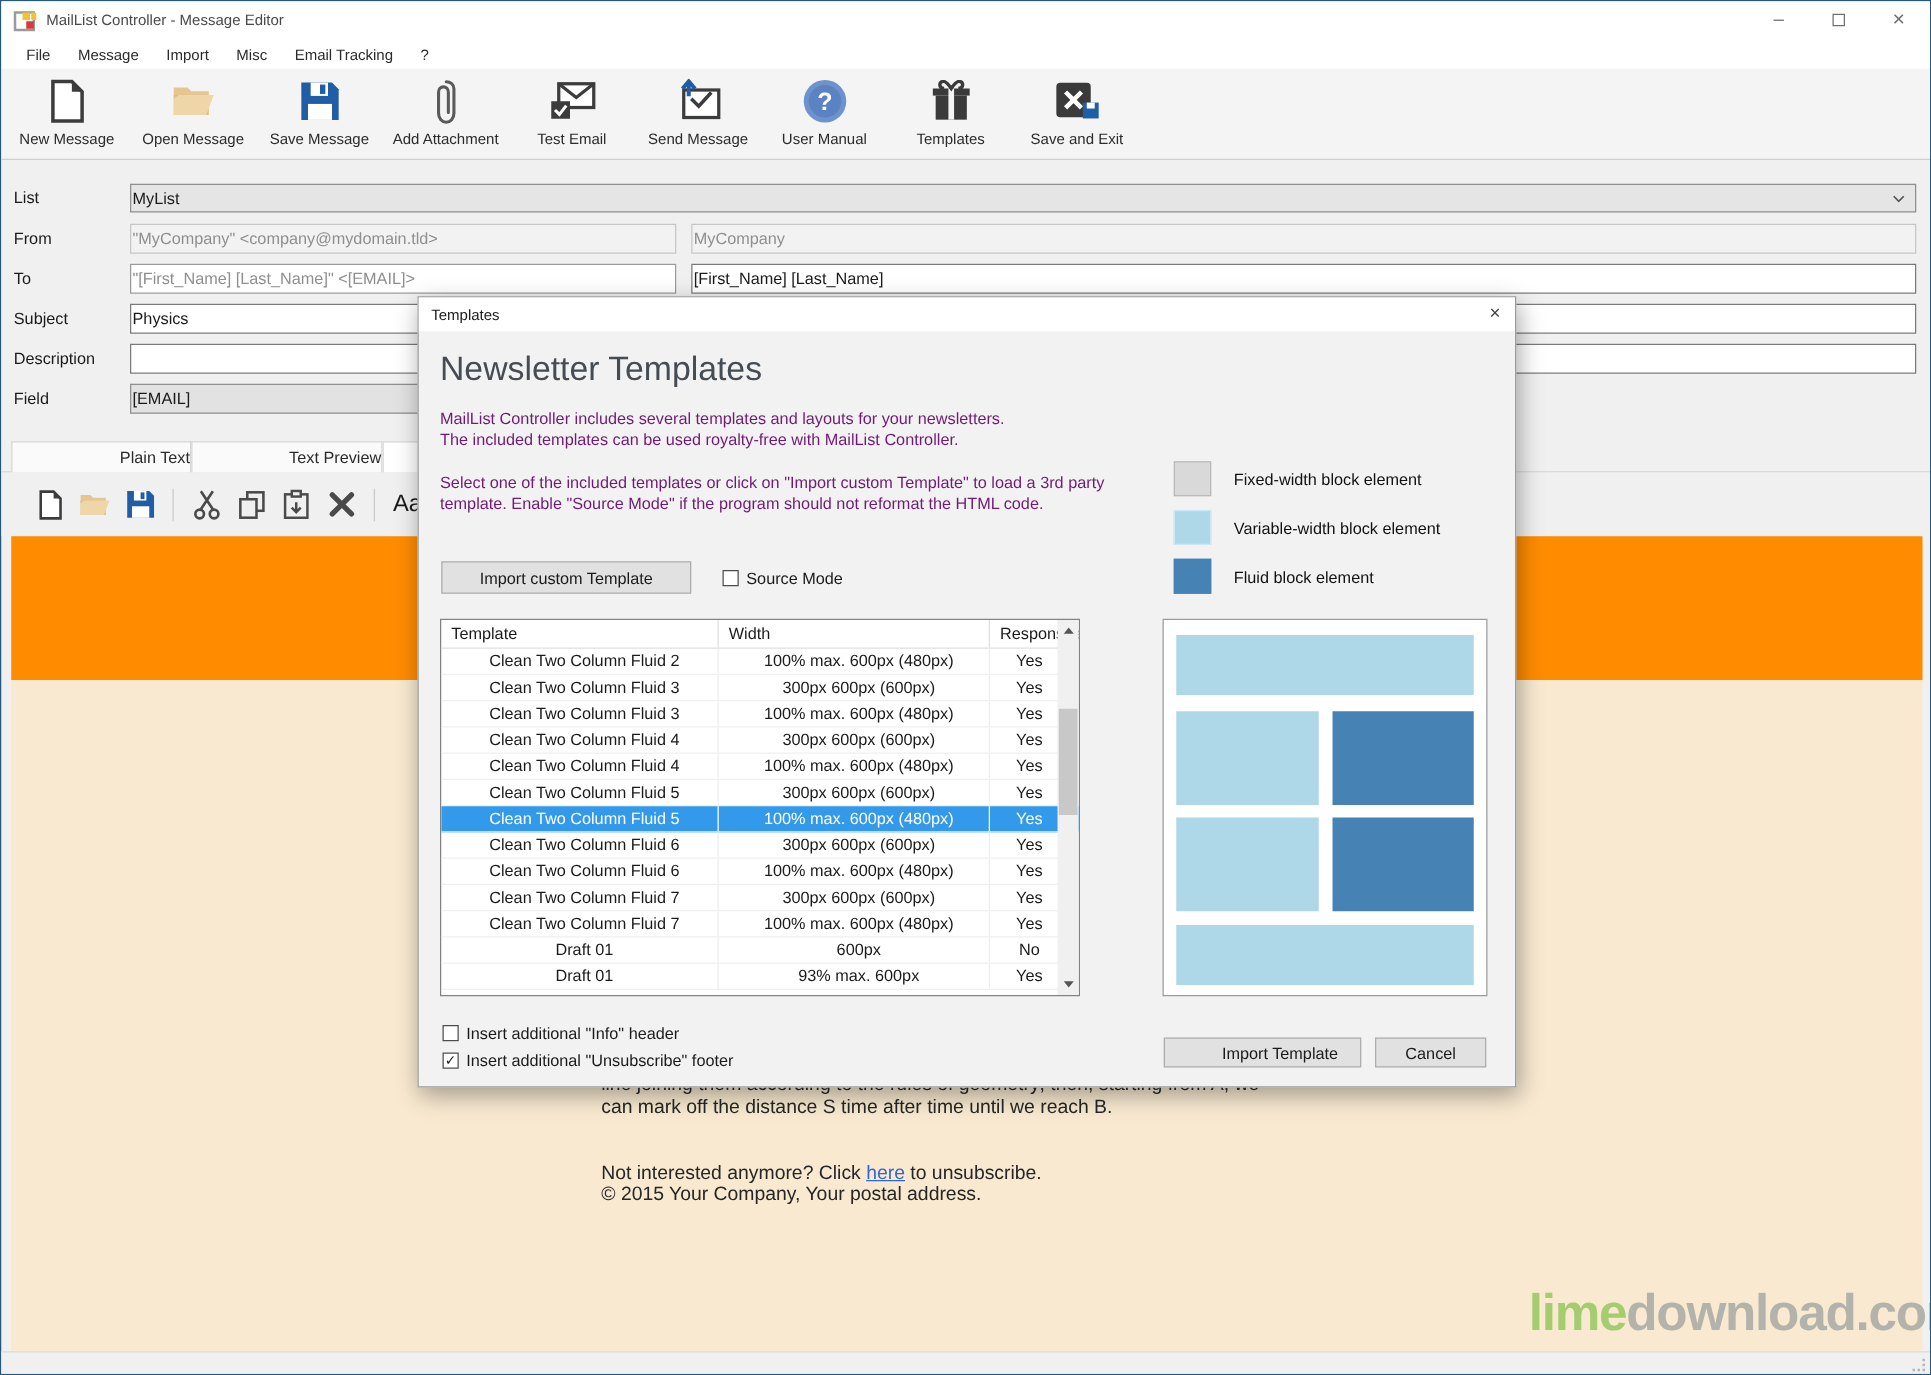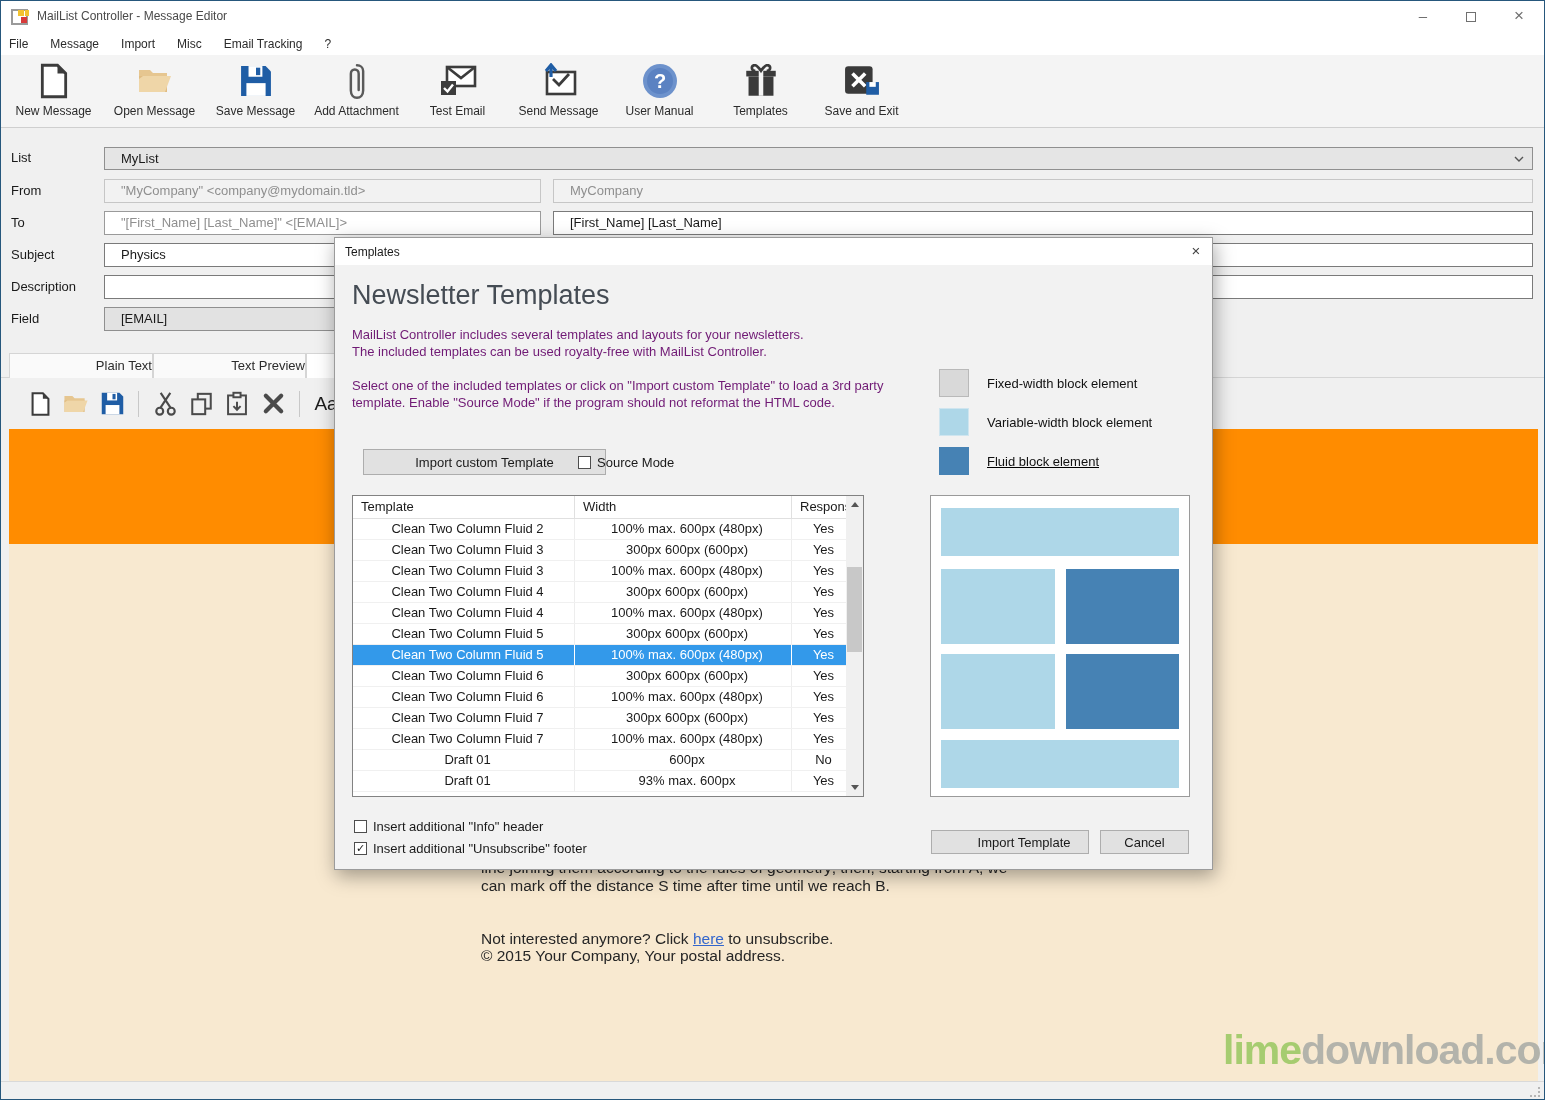--- a/index.html
+++ b/index.html
@@ -15,32 +15,32 @@
   #app-icon .sq2{left:12px;top:-1px;width:4px;height:6px;background:#f2c230;}
   #app-icon .sq3{left:8px;top:6px;width:6px;height:6px;background:#d83b3b;}
   #title-text{left:36px;top:8px;font-size:12px;color:#4a4a4a;}
   .win-ctrl{top:0;width:46px;height:32px;text-align:center;line-height:30px;color:#707070;font-size:15px;}
   #btn-min{left:1399px;} #btn-max{left:1447px;} #btn-close{left:1495px;font-size:17px;}
   #btn-max span{display:inline-block;width:10px;height:10px;border:1px solid #707070;vertical-align:middle;}
 
   
   #menubar{left:0;top:32px;width:100%;height:22px;background:#fff;display:flex;align-items:center;padding-left:8px;}
   .menu-item{font-size:12px;color:#2b2b2b;padding:3px 11px;}
-  .menu-item:first-child{padding-left:0;}
+  .menu-item:first-child{padding-left:0;margin-left:12px;}
 
   
   #toolbar{left:0;top:54px;width:100%;height:73px;background:#f4f4f4;border-bottom:1px solid #cfcfcf;display:flex;padding-left:2px;}
   .tb-btn{width:101px;height:72px;display:flex;flex-direction:column;align-items:center;justify-content:flex-start;padding-top:6px;}
   .tb-icon{height:40px;display:flex;align-items:center;justify-content:center;}
   .tb-label{font-size:12px;color:#2b2b2b;margin-top:3px;white-space:nowrap;}
 
   
   #form-area{left:0;top:127px;width:100%;height:225px;background:#f0f0f0;}
   .f-label{left:10px;width:90px;font-size:13px;color:#1a1a1a;}
-  .field{border:1px solid #7a7a7a;background:#fff;font-size:13px;color:#1a1a1a;padding:0 16px;line-height:22px;white-space:nowrap;overflow:hidden;}
+  .field{border:1px solid #7a7a7a;background:#fff;font-size:13px;color:#1a1a1a;padding:0 1px;line-height:22px;white-space:nowrap;overflow:hidden;}
   .field.grey{background:#f2f2f2;border-color:#c6c6c6;color:#8f8f8f;}
   .field.greytext{color:#8f8f8f;border-color:#9a9a9a;}
   .field.combo{background:#e5e5e5;border-color:#8f8f8f;color:#1a1a1a;}
   .chev{position:absolute;right:8px;top:8px;width:10px;height:6px;}
 
   
   #tabbar{left:0;top:352px;width:100%;height:25px;background:#f0f0f0;border-bottom:1px solid #d5d5d5;}
   .tab{top:0;height:25px;background:#fafafa;border:1px solid #d5d5d5;border-bottom:none;font-size:13px;color:#2b2b2b;text-align:right;line-height:24px;}
 
   
@@ -65,21 +65,21 @@
   #grip{right:4px;bottom:3px;width:10px;height:10px;position:absolute;}
   #grip i{position:absolute;width:2px;height:2px;background:#b5b5b5;}
 
   
   #dialog{left:333px;top:236px;width:879px;height:633px;background:#f2f2f2;border:1px solid #9b9b9b;box-shadow:2px 6px 18px rgba(0,0,0,.35);z-index:10;}
   #dlg-title{left:0;top:0;width:100%;height:27px;background:#fff;}
   #dlg-title-text{left:10px;top:7px;font-size:12px;color:#1a1a1a;}
   #dlg-close{left:846px;top:4px;width:30px;height:20px;text-align:center;font-size:15px;color:#444;}
   #dlg-heading{left:17px;top:42px;font-size:27px;color:#454c54;}
   .dlg-p{left:17px;font-size:13px;color:#701a75;line-height:17px;}
-  #dlg-btn-importcustom{left:28px;top:211px;width:243px;height:26px;text-align:center;}
+  #dlg-btn-importcustom{left:18px;top:211px;width:200px;height:26px;text-align:center;}
   .btn{background:#e1e1e1;border:1px solid #adadad;font-size:13px;color:#1a1a1a;display:flex;align-items:center;justify-content:center;}
   .cb{display:flex;align-items:center;gap:6px;font-size:13px;color:#1a1a1a;}
   .cb .box{width:13px;height:13px;background:#fff;border:1px solid #4d4d4d;display:inline-flex;align-items:center;justify-content:center;font-size:11px;color:#1a1a1a;}
   .cb.checked .box::after{content:"✓";}
   .legend-sq{width:30px;height:28px;border:1px solid #b9b9b9;}
   .legend-label{font-size:13px;color:#111;}
   .legend-row{display:flex;align-items:center;gap:18px;}
 
   
   #listbox{left:17px;top:257px;width:512px;height:302px;background:#fff;border:1px solid #828282;overflow:hidden;}
@@ -372,21 +372,21 @@
     </label>
 
     <div class="abs legend-row" style="left:604px;top:131px;">
       <span class="legend-sq" style="background:#D9D9D9;"></span>
       <span class="legend-label">Fixed-width block element</span>
     </div>
     <div class="abs legend-row" style="left:604px;top:170px;">
       <span class="legend-sq" style="background:#AED7E8;border-color:#cfe5ef;"></span>
       <span class="legend-label">Variable-width block element</span>
     </div>
-    <div class="abs legend-row" style="left:604px;top:209px;text-decoration:underline;">
+    <div class="abs legend-row" style="left:604px;top:209px;">
       <span class="legend-sq" style="background:#4682B4;border-color:#4682B4;"></span>
       <span class="legend-label">Fluid block element</span>
     </div>
 
     <div id="listbox" class="abs">
       <div class="lb-head">
         <div>Template</div>
         <div>Width</div>
         <div>Responsive</div>
       </div>

